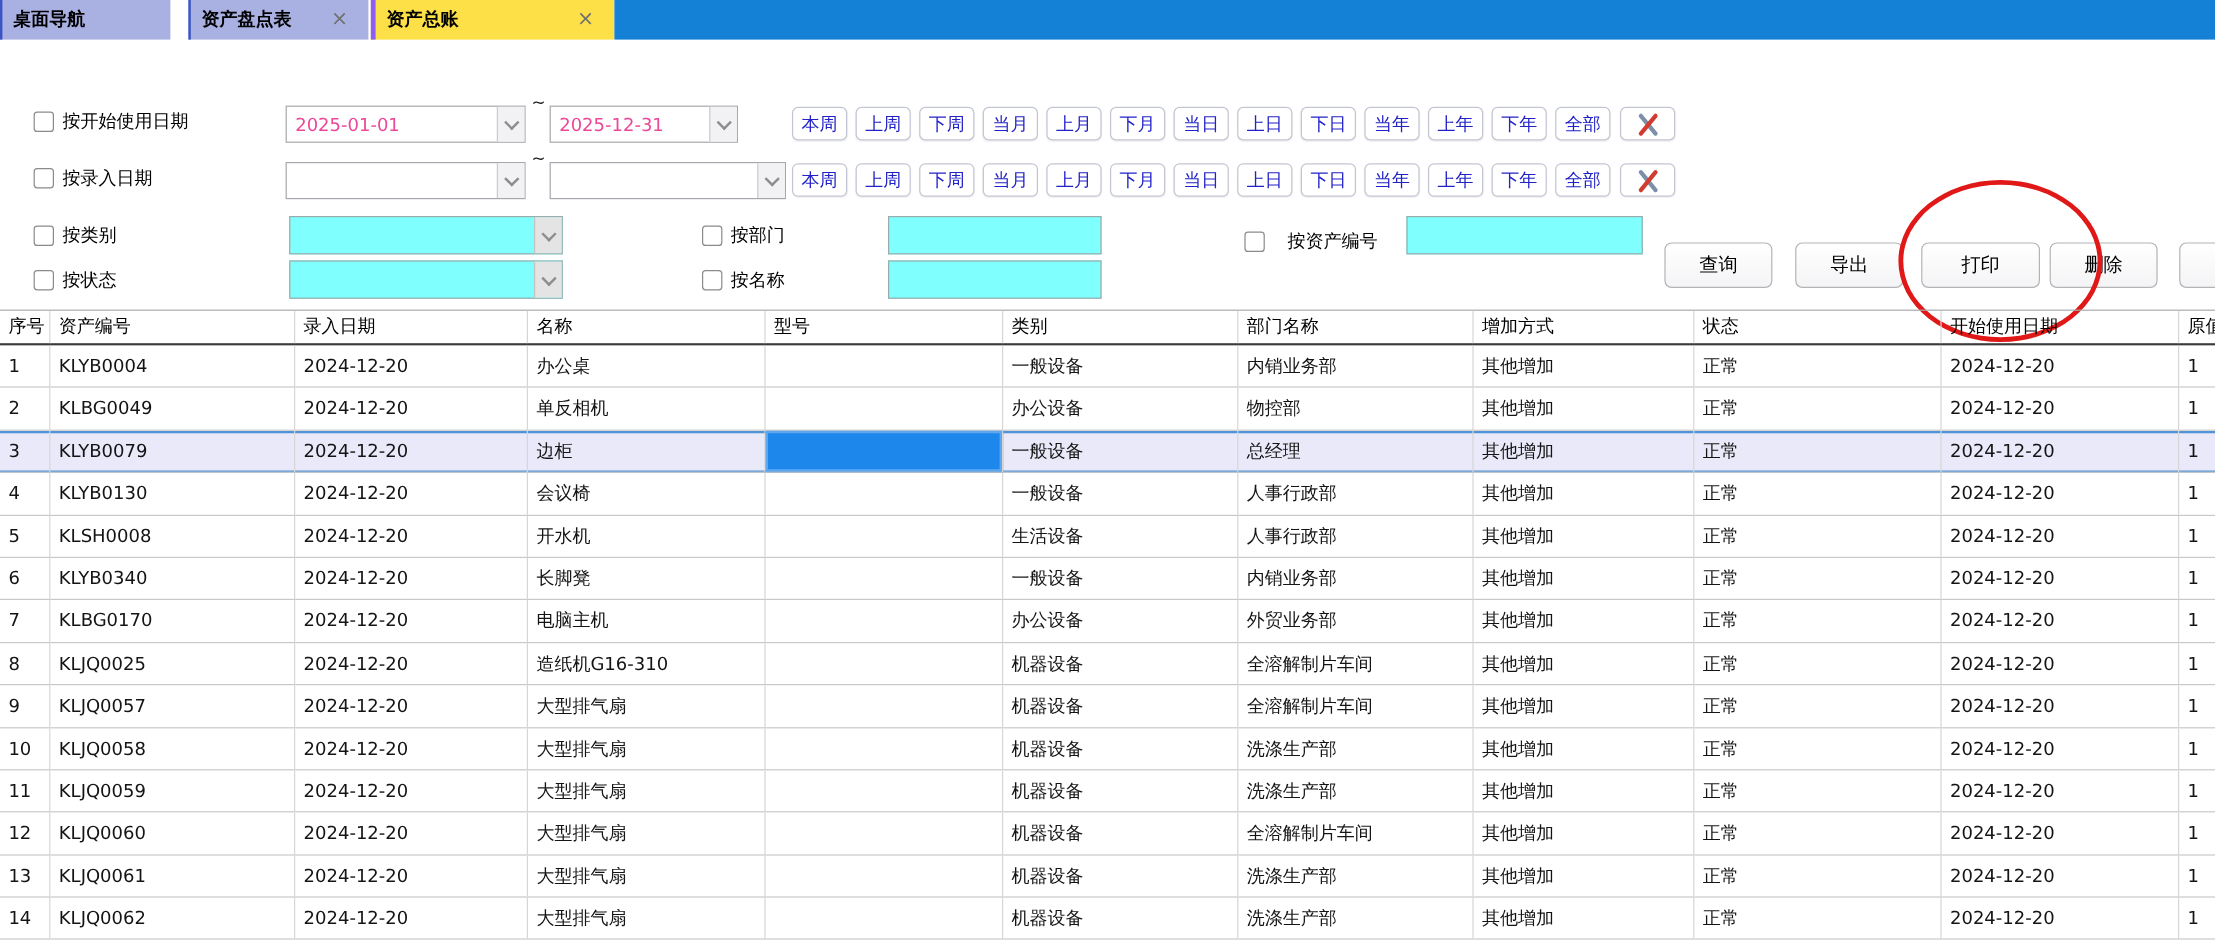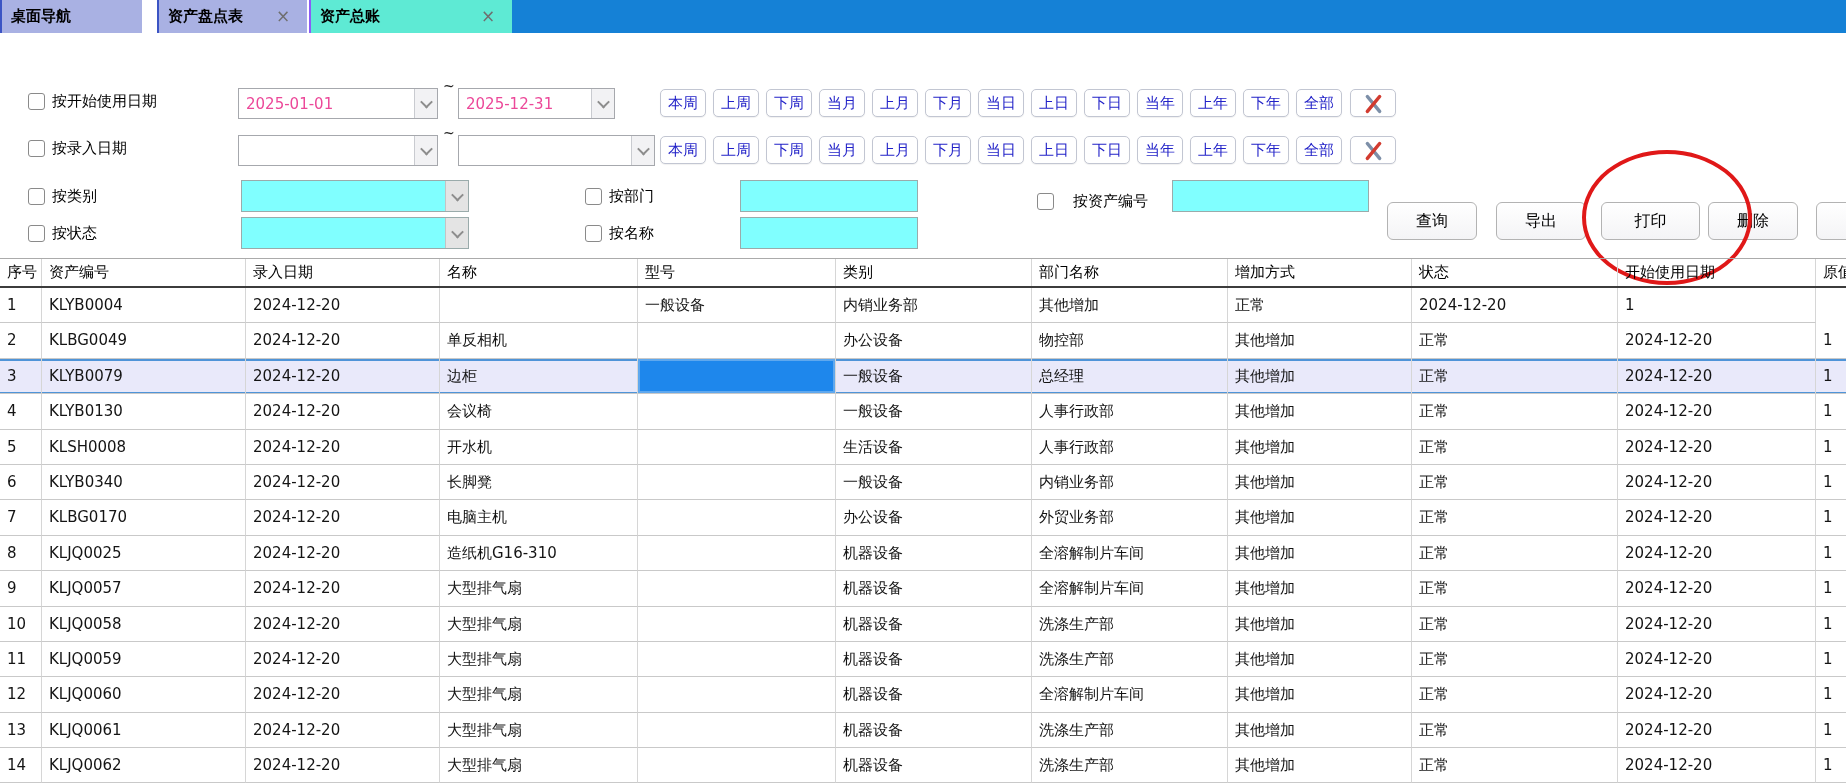--- a/index.html
+++ b/index.html
@@ -9,21 +9,21 @@
     font-family:"DejaVu Sans","Liberation Sans",sans-serif;
     font-size:15px; color:#111;
   }
   
   .tabbar { position:absolute; left:0; top:0; width:1846px; height:33px; }
   .tab {
     position:absolute; top:0; height:33px; background:#a9b1e3;
     line-height:33px; padding-left:9px; font-weight:600; color:#000;
     border-left:2px solid #3b54c4;
   }
-  .tab.active { background:#5eead4; border-left:2px solid #8b5cf6; }
+  .tab.active { background:#fde047; border-left:4px solid #8b5cf6; }
   .tab-close {
     position:absolute; top:7px; right:14px; width:20px; height:20px;
     line-height:19px; text-align:center; color:#6f6f6f; font-size:17px; font-weight:400;
   }
   .tabfill { position:absolute; top:0; left:512px; right:0; height:33px; background:#1581d6; }
 
   
   .chkrow { position:absolute; display:flex; align-items:center; height:30px; }
   .checkbox {
     width:17px; height:17px; background:#fff; border:1px solid #8a8a8a;
@@ -246,20 +246,21 @@
       <div class="cell">状态</div>
       <div class="cell">开始使用日期</div>
       <div class="cell">原值</div>
     </div>
   <div class="grid-body">
 
       <div class="grid-row">
         <div class="cell">1</div>
         <div class="cell">KLYB0004</div>
         <div class="cell">2024-12-20</div>
+        <div class="cell">办公桌</div>
         <div class="cell"></div>
         <div class="cell">一般设备</div>
         <div class="cell">内销业务部</div>
         <div class="cell">其他增加</div>
         <div class="cell">正常</div>
         <div class="cell">2024-12-20</div>
         <div class="cell">1</div>
       </div>
 
       <div class="grid-row">

